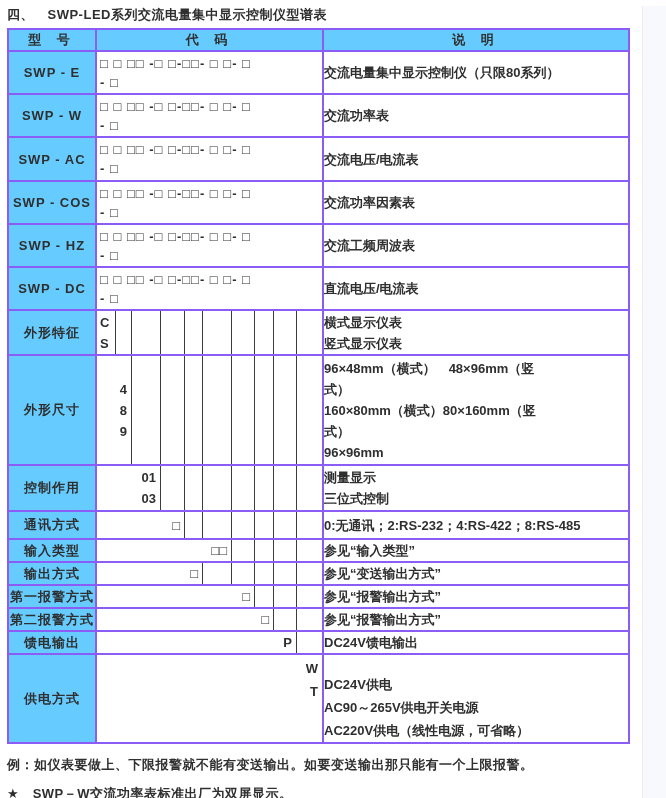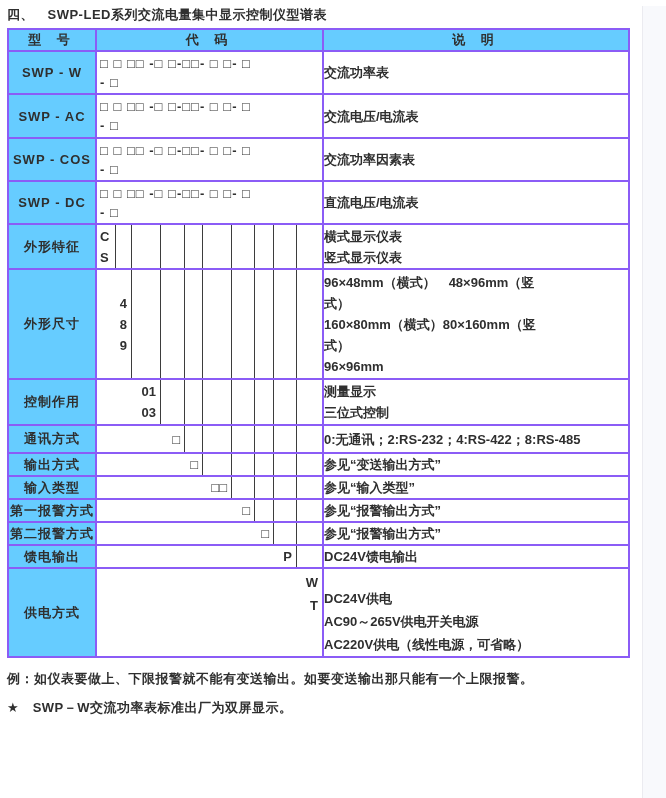--- a/index.html
+++ b/index.html
@@ -91,20 +91,30 @@
     </colgroup>
 
     <tbody>
         <tr style="height:22px">
       <td class="label-cell hdr">型 号</td>
       <td class="label-cell hdr">代 码</td>
       <td class="label-cell hdr">说 明</td>
     </tr>
 
     <tr style="height:43px">
+      <td class="label-cell">SWP - E</td>
+      <td class="code-cell">
+        <div class="codewrap">
+          <div>□ □ □□ -□ □-□□- □ □- □</div>
+          <div>- □</div>
+        </div>
+      </td>
+      <td class="desc-cell">交流电量集中显示控制仪（只限80系列）</td>
+    </tr>
+    <tr style="height:43px">
       <td class="label-cell">SWP - W</td>
       <td class="code-cell">
         <div class="codewrap">
           <div>□ □ □□ -□ □-□□- □ □- □</div>
           <div>- □</div>
         </div>
       </td>
       <td class="desc-cell">交流功率表</td>
     </tr>
     <tr style="height:44px">
@@ -119,20 +129,30 @@
     </tr>
     <tr style="height:43px">
       <td class="label-cell">SWP - COS</td>
       <td class="code-cell">
         <div class="codewrap">
           <div>□ □ □□ -□ □-□□- □ □- □</div>
           <div>- □</div>
         </div>
       </td>
       <td class="desc-cell">交流功率因素表</td>
+    </tr>
+    <tr style="height:43px">
+      <td class="label-cell">SWP - HZ</td>
+      <td class="code-cell">
+        <div class="codewrap">
+          <div>□ □ □□ -□ □-□□- □ □- □</div>
+          <div>- □</div>
+        </div>
+      </td>
+      <td class="desc-cell">交流工频周波表</td>
     </tr>
     <tr style="height:43px">
       <td class="label-cell">SWP - DC</td>
       <td class="code-cell">
         <div class="codewrap">
           <div>□ □ □□ -□ □-□□- □ □- □</div>
           <div>- □</div>
         </div>
       </td>
       <td class="desc-cell">直流电压/电流表</td>
@@ -225,51 +245,51 @@
           <div class="cg-sub" style="width:29px"></div>
           <div class="cg-sub" style="width:23px"></div>
           <div class="cg-sub" style="width:19px"></div>
           <div class="cg-sub" style="width:23px"></div>
           <div class="cg-sub" style="flex:1"></div>
         </div>
       </td>
       <td class="desc-cell">0:无通讯；2:RS-232；4:RS-422；8:RS-485</td>
     </tr>
 
+    <tr style="height:23px">
+      <td class="label-cell">输入类型</td>
+      <td class="code-cell">
+        <div class="codegrid">
+          <div class="cg-merged cg-right" style="width:134px">
+            <div>□□</div>
+          </div>
+          <div class="cg-sub" style="width:23px"></div>
+          <div class="cg-sub" style="width:19px"></div>
+          <div class="cg-sub" style="width:23px"></div>
+          <div class="cg-sub" style="flex:1"></div>
+        </div>
+      </td>
+      <td class="desc-cell">参见“输入类型”</td>
+    </tr>
+
     <tr style="height:22px">
       <td class="label-cell">输出方式</td>
       <td class="code-cell">
         <div class="codegrid">
           <div class="cg-merged cg-right" style="width:105px">
             <div>□</div>
           </div>
           <div class="cg-sub" style="width:29px"></div>
           <div class="cg-sub" style="width:23px"></div>
           <div class="cg-sub" style="width:19px"></div>
           <div class="cg-sub" style="width:23px"></div>
           <div class="cg-sub" style="flex:1"></div>
         </div>
       </td>
       <td class="desc-cell">参见“变送输出方式”</td>
-    </tr>
-
-    <tr style="height:23px">
-      <td class="label-cell">输入类型</td>
-      <td class="code-cell">
-        <div class="codegrid">
-          <div class="cg-merged cg-right" style="width:134px">
-            <div>□□</div>
-          </div>
-          <div class="cg-sub" style="width:23px"></div>
-          <div class="cg-sub" style="width:19px"></div>
-          <div class="cg-sub" style="width:23px"></div>
-          <div class="cg-sub" style="flex:1"></div>
-        </div>
-      </td>
-      <td class="desc-cell">参见“输入类型”</td>
     </tr>
 
     <tr style="height:23px">
       <td class="label-cell">第一报警方式</td>
       <td class="code-cell">
         <div class="codegrid">
           <div class="cg-merged cg-right" style="width:157px">
             <div>□</div>
           </div>
           <div class="cg-sub" style="width:19px"></div>

